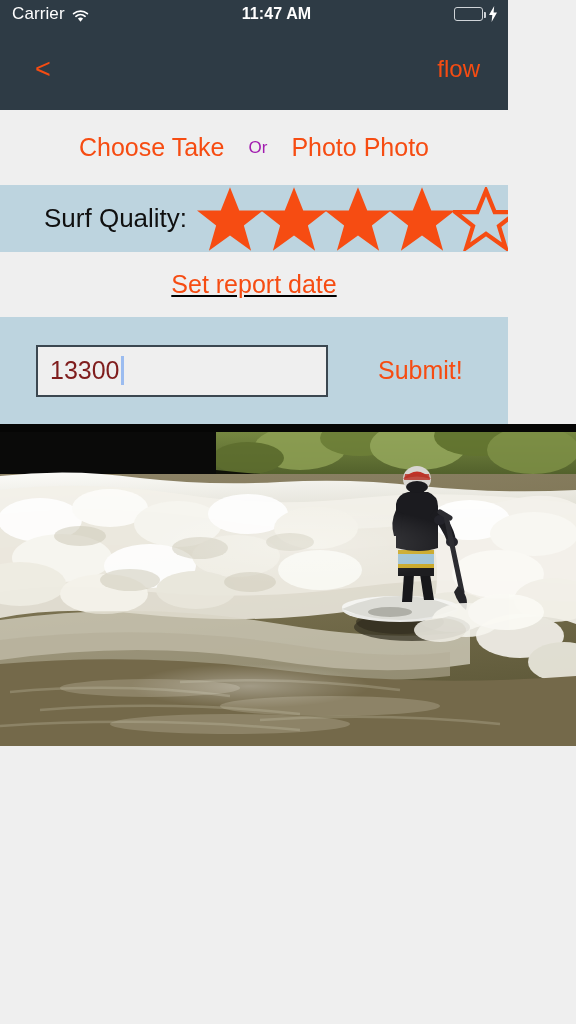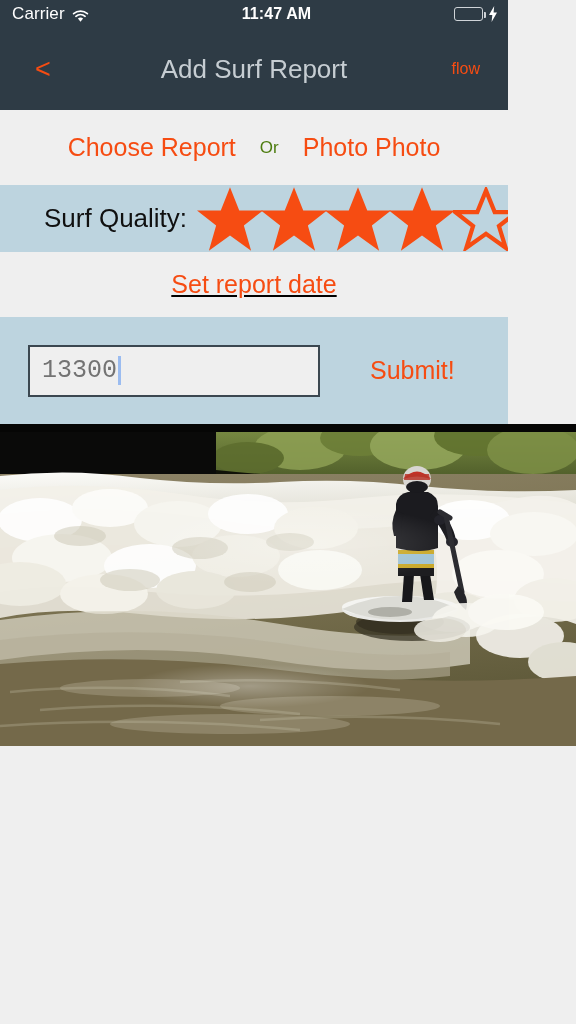--- a/index.html
+++ b/index.html
@@ -34,53 +34,53 @@
     display:flex; align-items:center; justify-content:center;
   }
   .nav-title { color:#c6cdd2; font-size:26px; font-weight:400; }
   .nav-back {
     position:absolute; left:25px; top:50%; transform:translateY(-50%);
     color:#f64c12; font-size:27px; line-height:1; background:none; border:none;
     font-family:"Liberation Sans", sans-serif; cursor:pointer; padding:6px 10px;
   }
   .nav-right {
     position:absolute; right:22px; top:50%; transform:translateY(-50%);
-    color:#f64c12; font-size:16px; background:none; border:none;
+    color:#f64c12; font-size:24px; background:none; border:none;
     font-family:"Liberation Sans", sans-serif; cursor:pointer; padding:4px 6px;
   }
 
   
   .row { width:100%; display:flex; align-items:center; }
   .row-gray { background:#efefef; }
   .row-blue { background:#bdd4df; }
 
   .row-photo { height:75px; justify-content:center; gap:0; }
   .photo-btn {
     color:#f64c12; font-size:25px; background:none; border:none;
     font-family:"Liberation Sans", sans-serif; cursor:pointer; padding:4px 6px;
   }
-  .or-label { color:#4d7c0f; font-size:17px; padding:0 18px; }
+  .or-label { color:#a21caf; font-size:17px; padding:0 18px; }
 
   .row-quality { height:67px; justify-content:flex-start; padding-left:44px; overflow:hidden; }
   .quality-label { color:#101010; font-size:26px; white-space:nowrap; }
   .stars { display:flex; align-items:center; margin-left:10px; }
   .star { display:block; width:66px; height:64px; margin-right:-2px; cursor:pointer; }
 
   .row-date { height:65px; justify-content:center;text-decoration:underline; }
   .date-btn {
     color:#f64c12; font-size:25px; background:none; border:none;
     font-family:"Liberation Sans", sans-serif; cursor:pointer; padding:4px 8px;
   }
 
   .row-submit { height:107px; align-items:center; }
   .flow-field {
-    margin-left:28px; width:292px; height:52px;
+    margin-left:36px; width:292px; height:52px;
     background:#efefef; border:2px solid #3b4750;
     display:flex; align-items:center; padding:0 12px;
-    font-size:25px; color:#737373; position:relative;font-family:Liberation Mono, monospace;
+    font-size:25px; color:#7f1d1d; position:relative;
   }
   .flow-value { white-space:nowrap; }
   .caret { display:inline-block; width:3px; height:29px; background:#9bbcf0; margin-left:1px; }
   .submit-btn {
     margin-left:44px; color:#f64c12; font-size:25px; background:none; border:none;
     font-family:"Liberation Sans", sans-serif; cursor:pointer; padding:4px 6px;
   }
 
   
   .photo-wrap { width:576px; height:322px; overflow:hidden; position:relative; background:#000; }
@@ -113,26 +113,25 @@
       <span class="bolt-icon">
         <svg viewBox="0 0 10 16" width="10" height="16">
           <path d="M6.2 0 L1 9 L4.3 9 L3.6 16 L9 6.6 L5.6 6.6 Z" fill="#ffffff"></path>
         </svg>
       </span>
     </div>
   </div>
 
   <div class="navbar">
     <button class="nav-back">&lt;</button>
-    <div class="nav-title">Add Surf Report</div>
     <button class="nav-right">flow</button>
   </div>
 
   <div class="row row-gray row-photo">
-    <button class="photo-btn">Choose Report</button>
+    <button class="photo-btn">Choose Take</button>
     <span class="or-label">Or</span>
     <button class="photo-btn">Photo Photo</button>
   </div>
 
   <div class="row row-blue row-quality">
     <span class="quality-label">Surf Quality:</span>
     <span class="stars">
       <span class="star">
         <svg class="star" viewBox="0 0 50 48">
             <polygon points="25,0 32,17.5 50,17.5 35.5,29 41,48 25,36.5 9,48 14.5,29 0,17.5 18,17.5" fill="#f64c12"></polygon>

